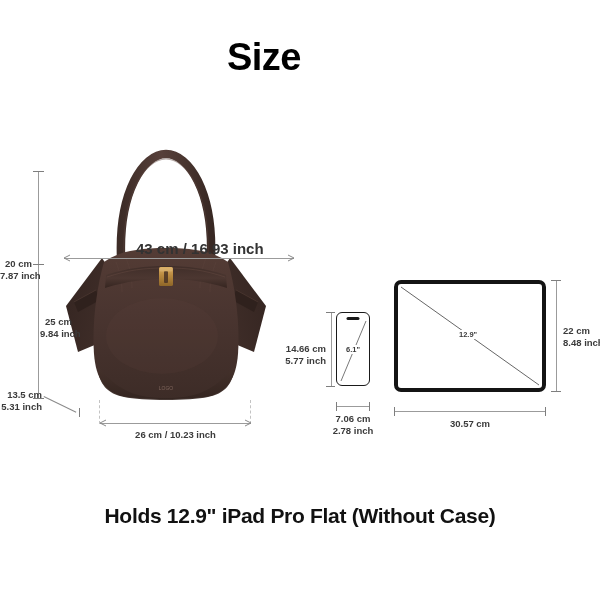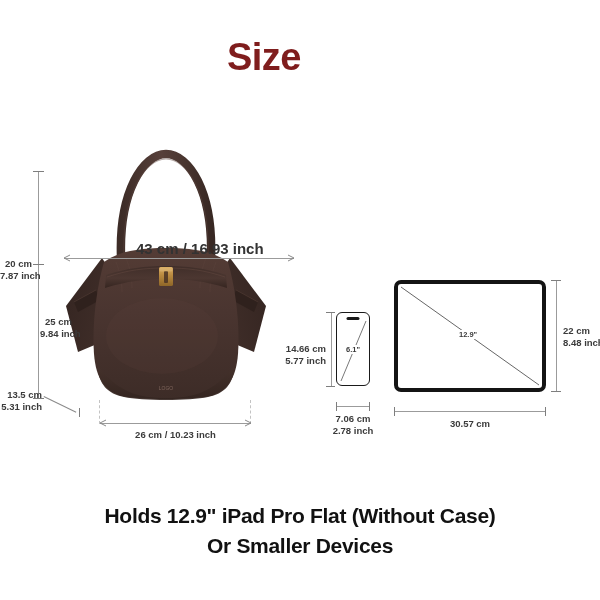--- a/index.html
+++ b/index.html
@@ -23,21 +23,21 @@
   
   .title {
     position: absolute;
     top: 36px;
     left: 0;
     width: 528px;
     text-align: center;
     font-size: 38px;
     font-weight: bold;
     letter-spacing: -0.5px;
-    color: #7f1d1d;
+    color: #000000;
   }
 
   
   .dim {
     position: absolute;
     font-size: 9.5px;
     font-weight: bold;
     color: #3b3b3b;
     line-height: 1.28;
     white-space: nowrap;
@@ -326,15 +326,14 @@
   </div>
 
   <div class="hline" style="left:394px; top:411px; width:152px;"></div>
   <div class="tick-v" style="left:394px; top:407px;"></div>
   <div class="tick-v" style="left:545px; top:407px;"></div>
   <div class="dim c" style="left:394px; top:418px; width:152px;">
     <div>30.57 cm</div>
   </div>
 
   <div class="caption l1">Holds 12.9" iPad Pro Flat (Without Case)</div>
-  <div class="caption l2">Or Smaller Devices</div>
 
 </div>
 
 </body></html>

